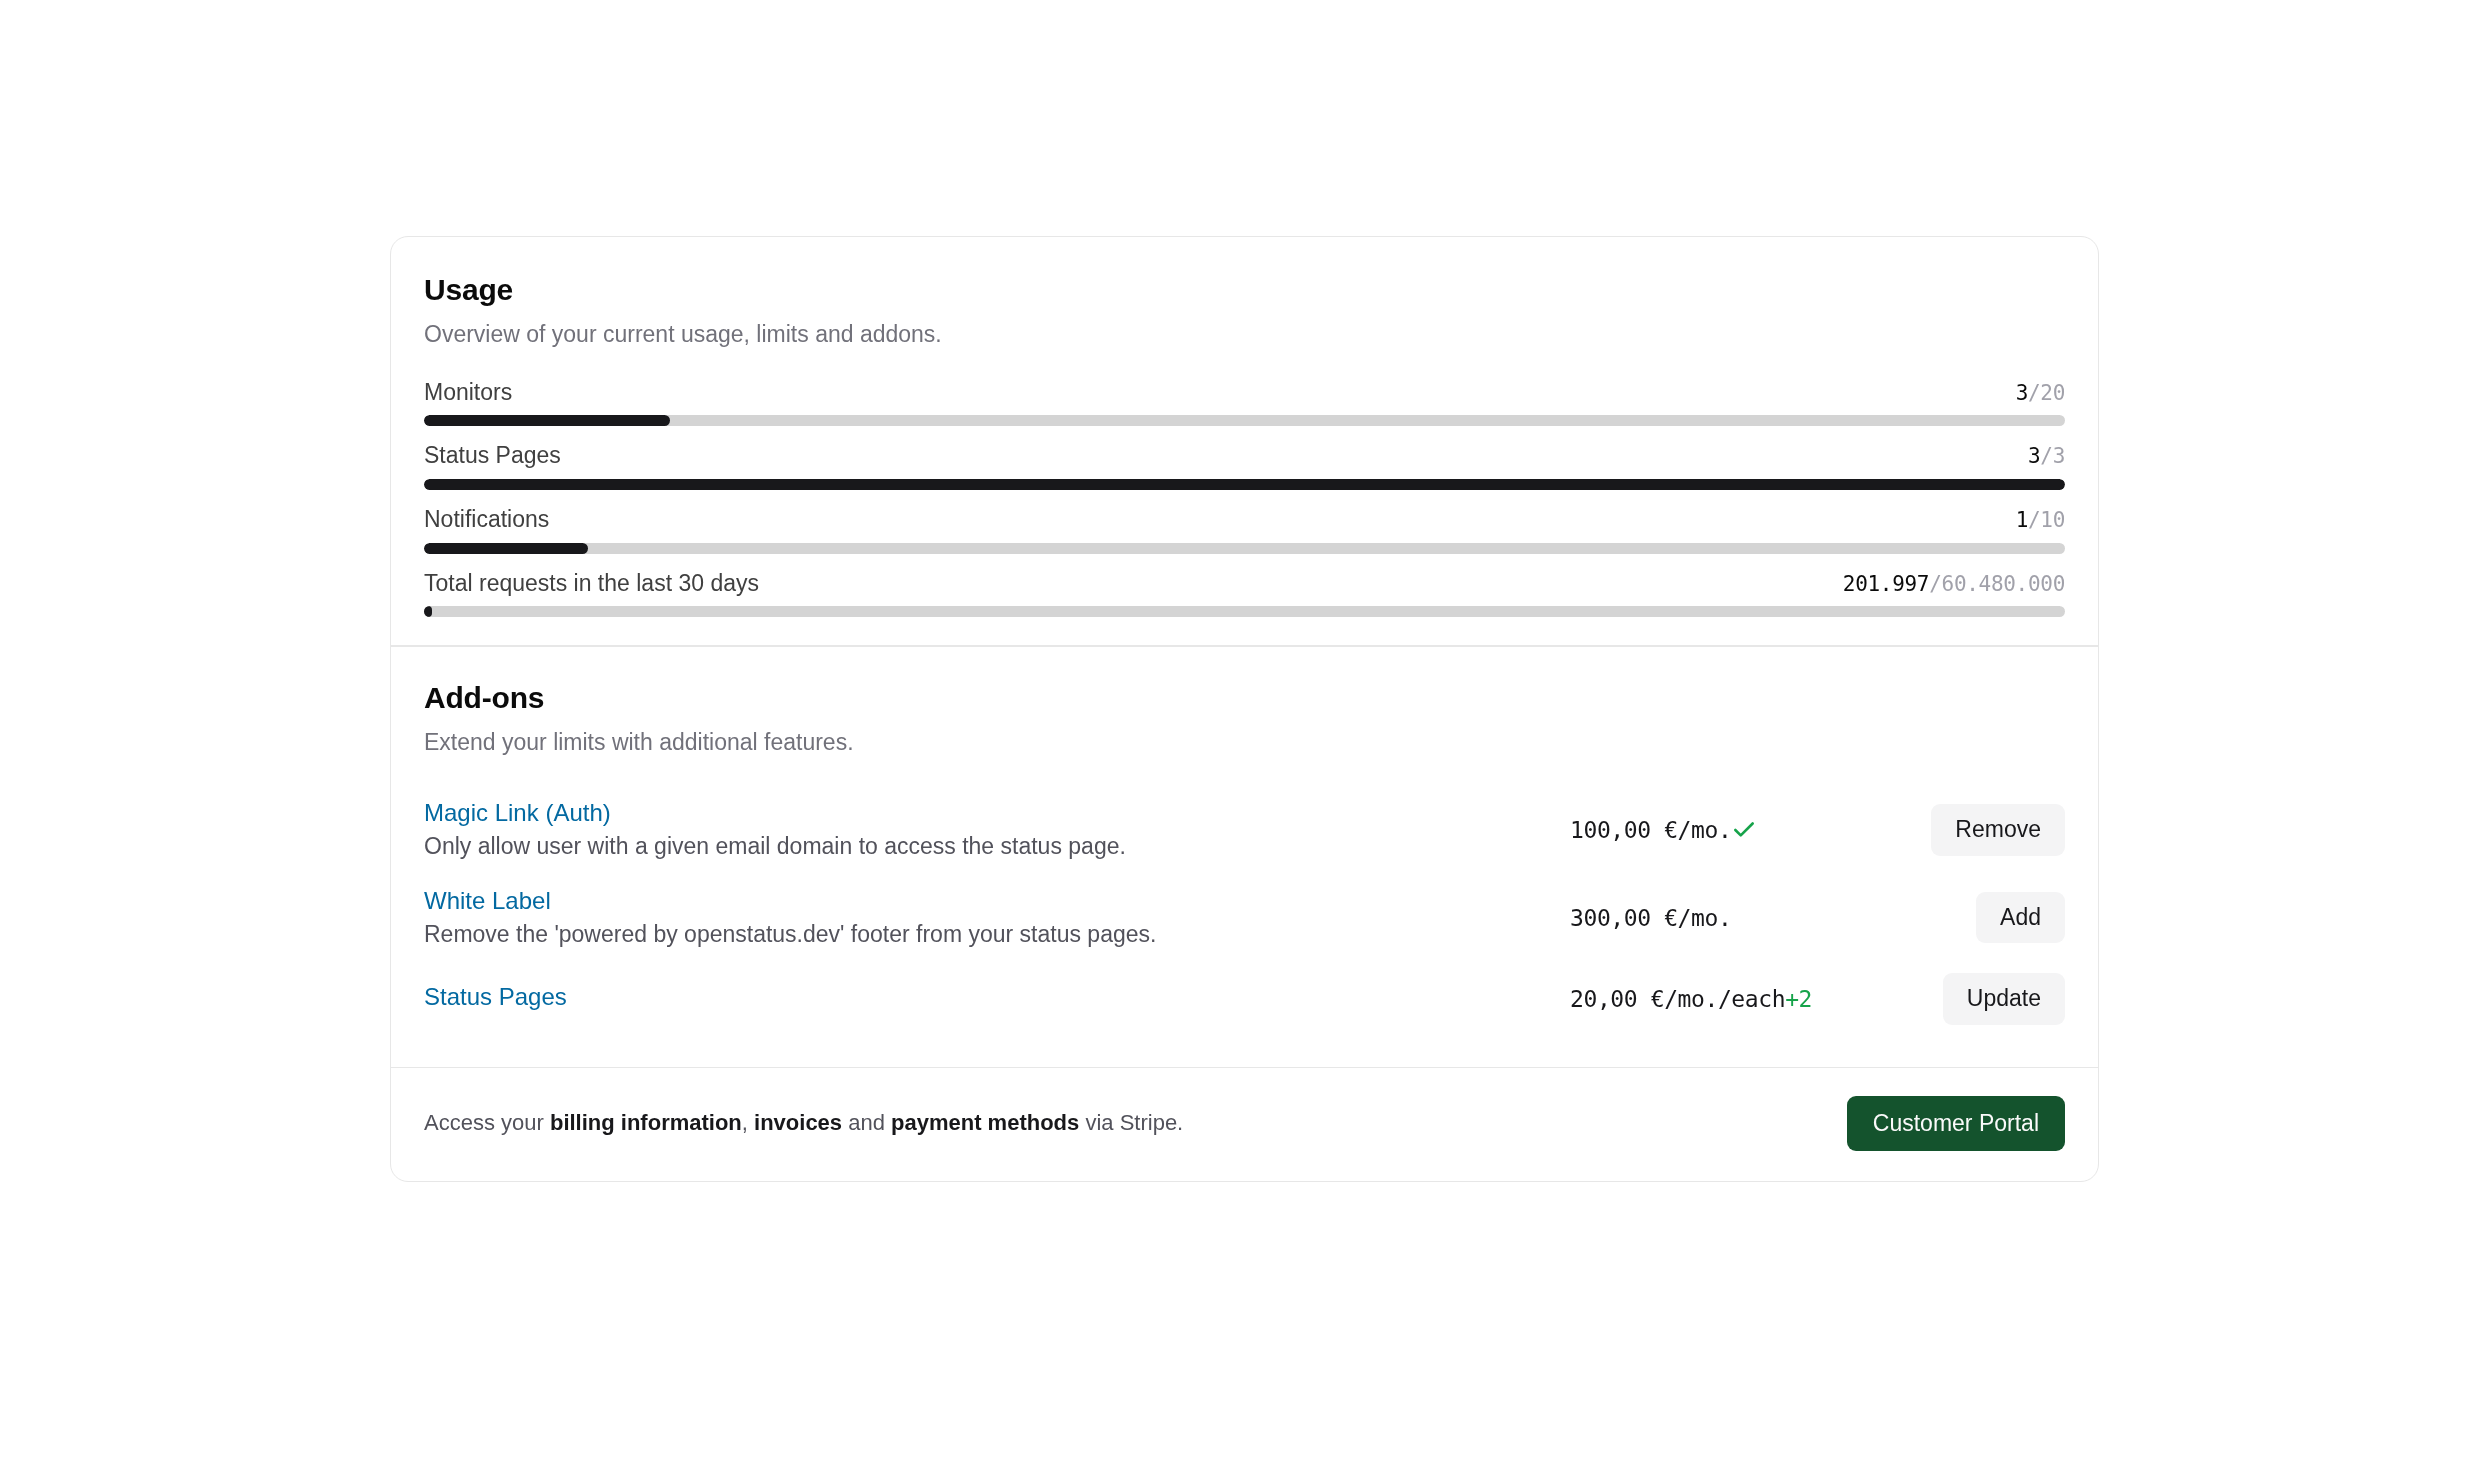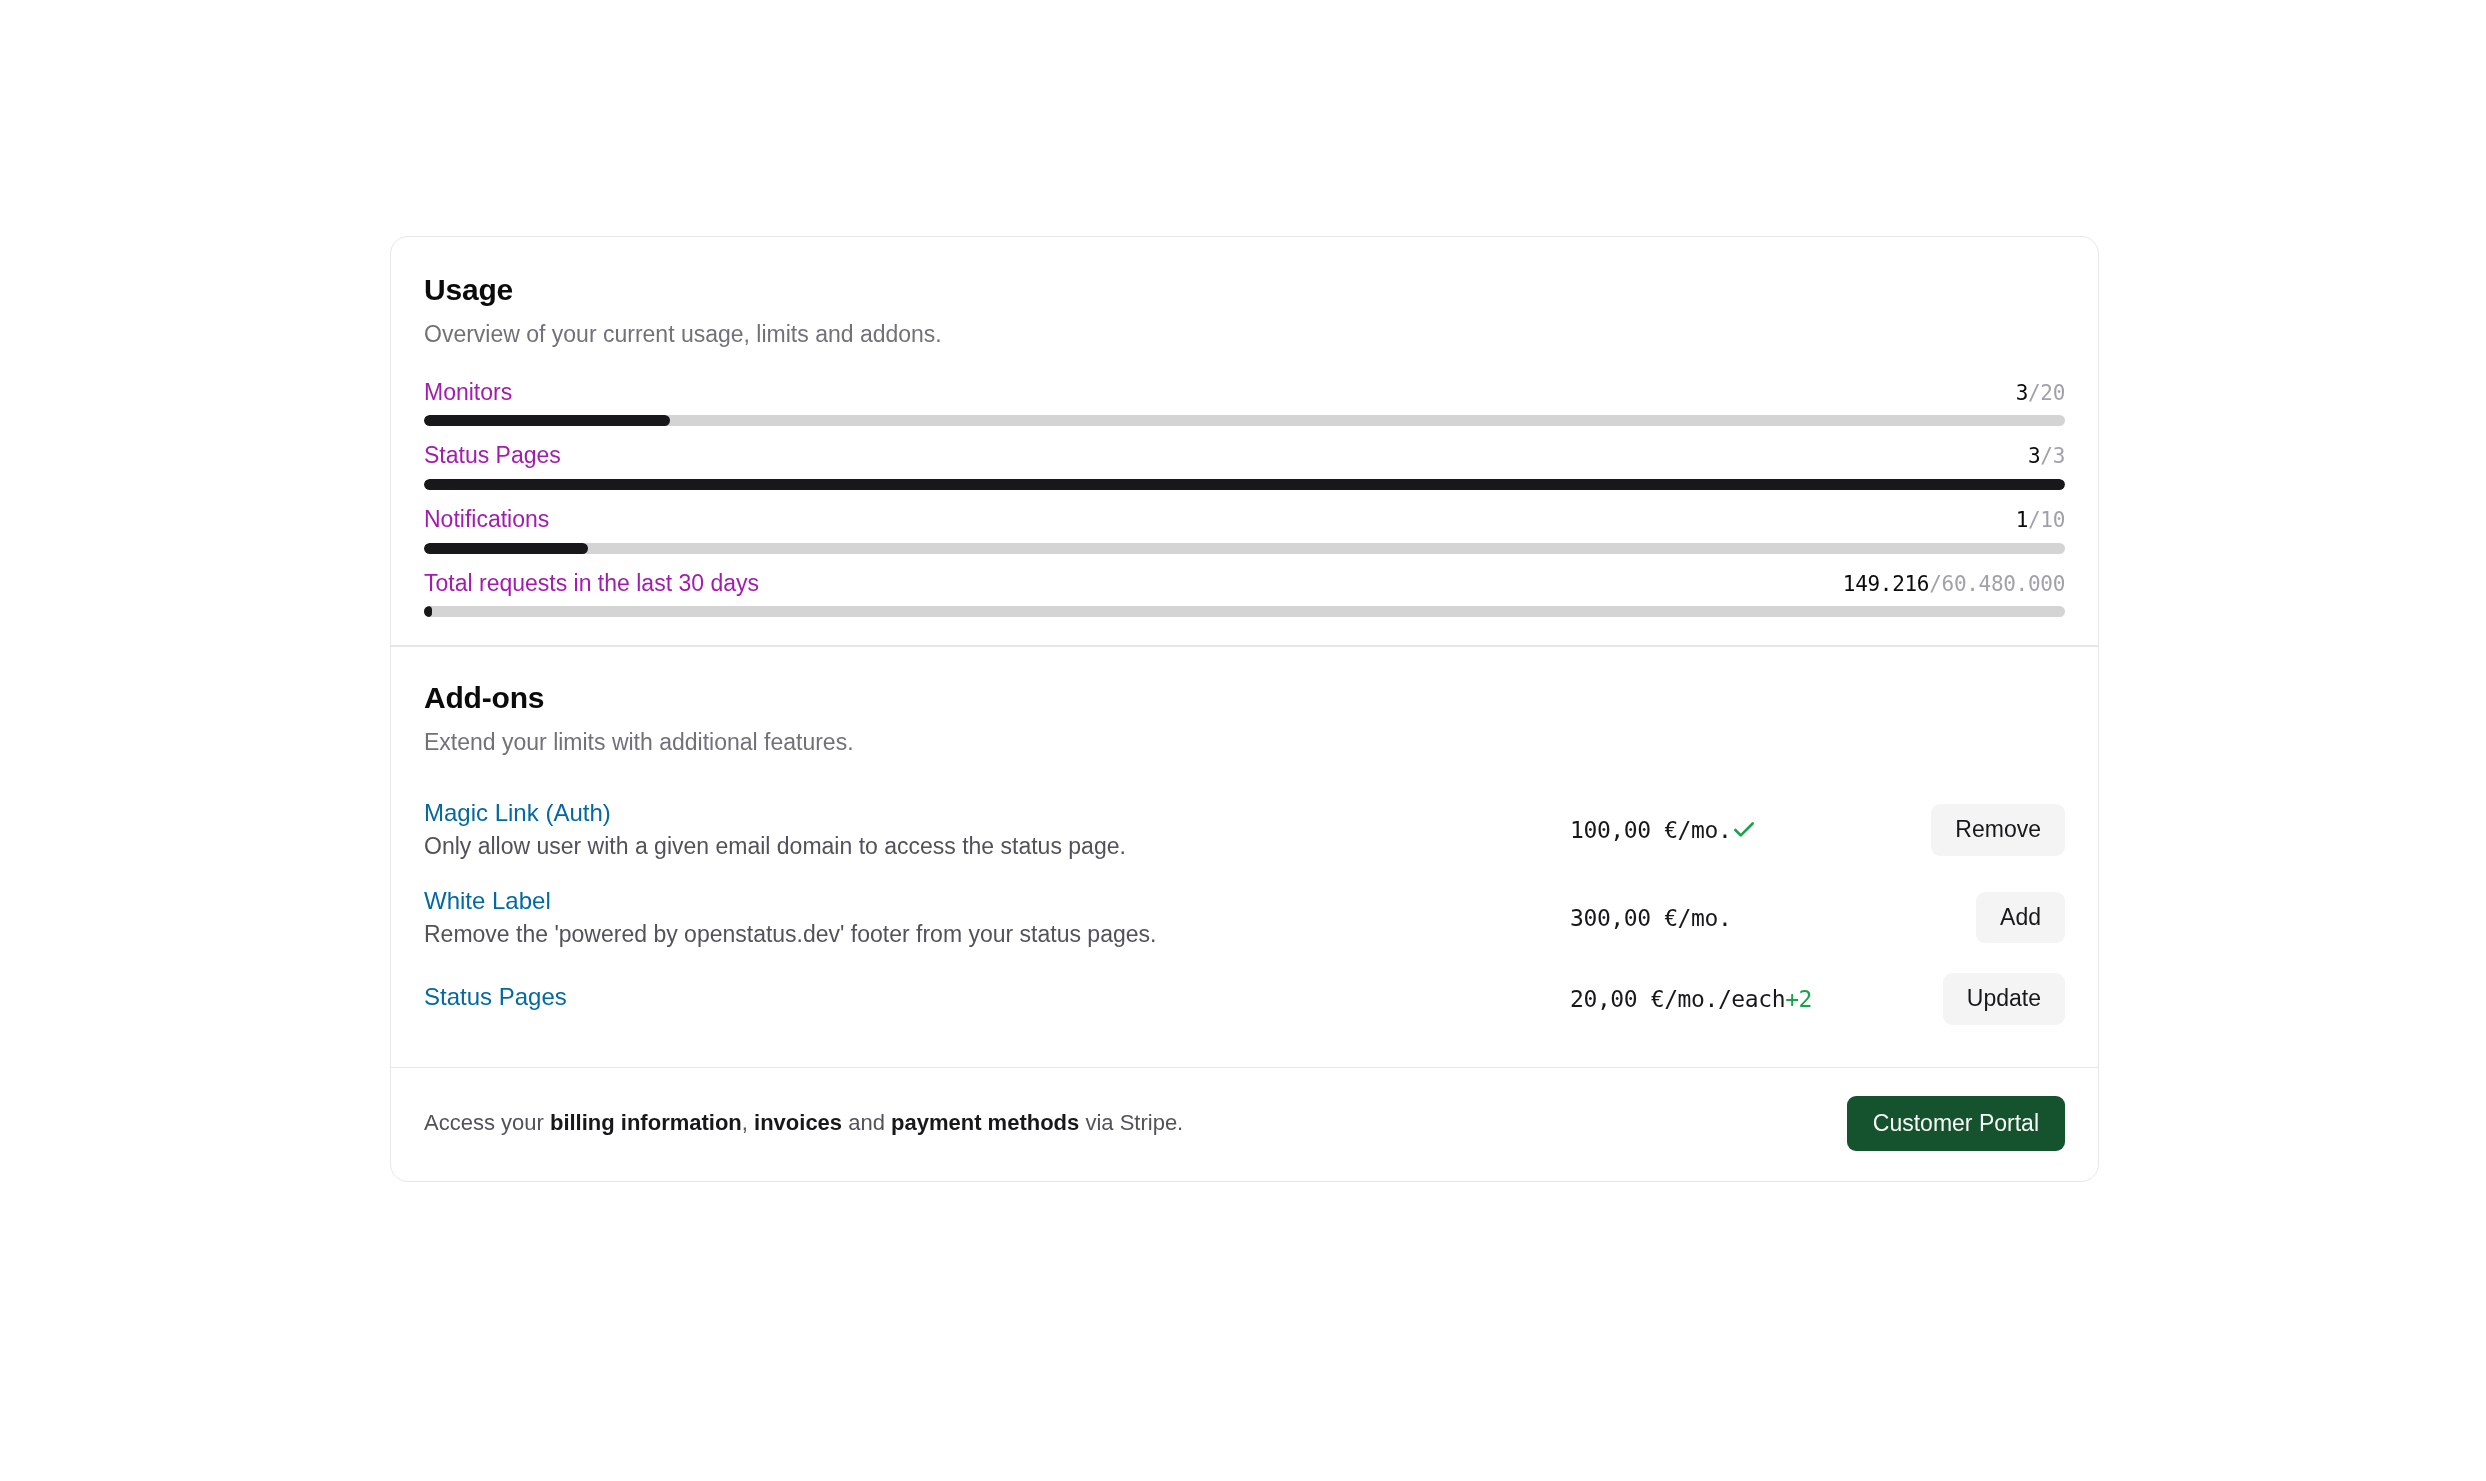--- a/index.html
+++ b/index.html
@@ -51,21 +51,21 @@
   .usage-row { margin-bottom: 16px; }
   .usage-row:last-child { margin-bottom: 0; }
   .usage-head {
     display: flex;
     align-items: baseline;
     justify-content: space-between;
     margin-bottom: 9px;
   }
   .usage-label {
     font-size: 23px;
-    color: #a21caf;
+    color: #404040;
     line-height: 1.2;
   }
   .usage-value {
     font-family: "DejaVu Sans Mono", monospace;
     font-size: 21px;
     color: #0b0b0b;
     letter-spacing: -0.3px;
   }
   .usage-value .limit { color: #a1a1aa; }
   .bar-track {
@@ -204,21 +204,21 @@
           <span class="usage-value"><span>1</span><span class="limit">/</span><span class="limit">10</span></span>
         </div>
         <div class="bar-track">
           <div class="bar-fill" style="width: 10%;"></div>
         </div>
       </div>
 
       <div class="usage-row">
         <div class="usage-head">
           <span class="usage-label">Total requests in the last 30 days</span>
-          <span class="usage-value"><span>149.216</span><span class="limit">/</span><span class="limit">60.480.000</span></span>
+          <span class="usage-value"><span>201.997</span><span class="limit">/</span><span class="limit">60.480.000</span></span>
         </div>
         <div class="bar-track">
           <div class="bar-fill" style="width: 0.5%;"></div>
         </div>
       </div>
     </div>
 
     <div class="divider"></div>
 
     <div class="addons-section">

